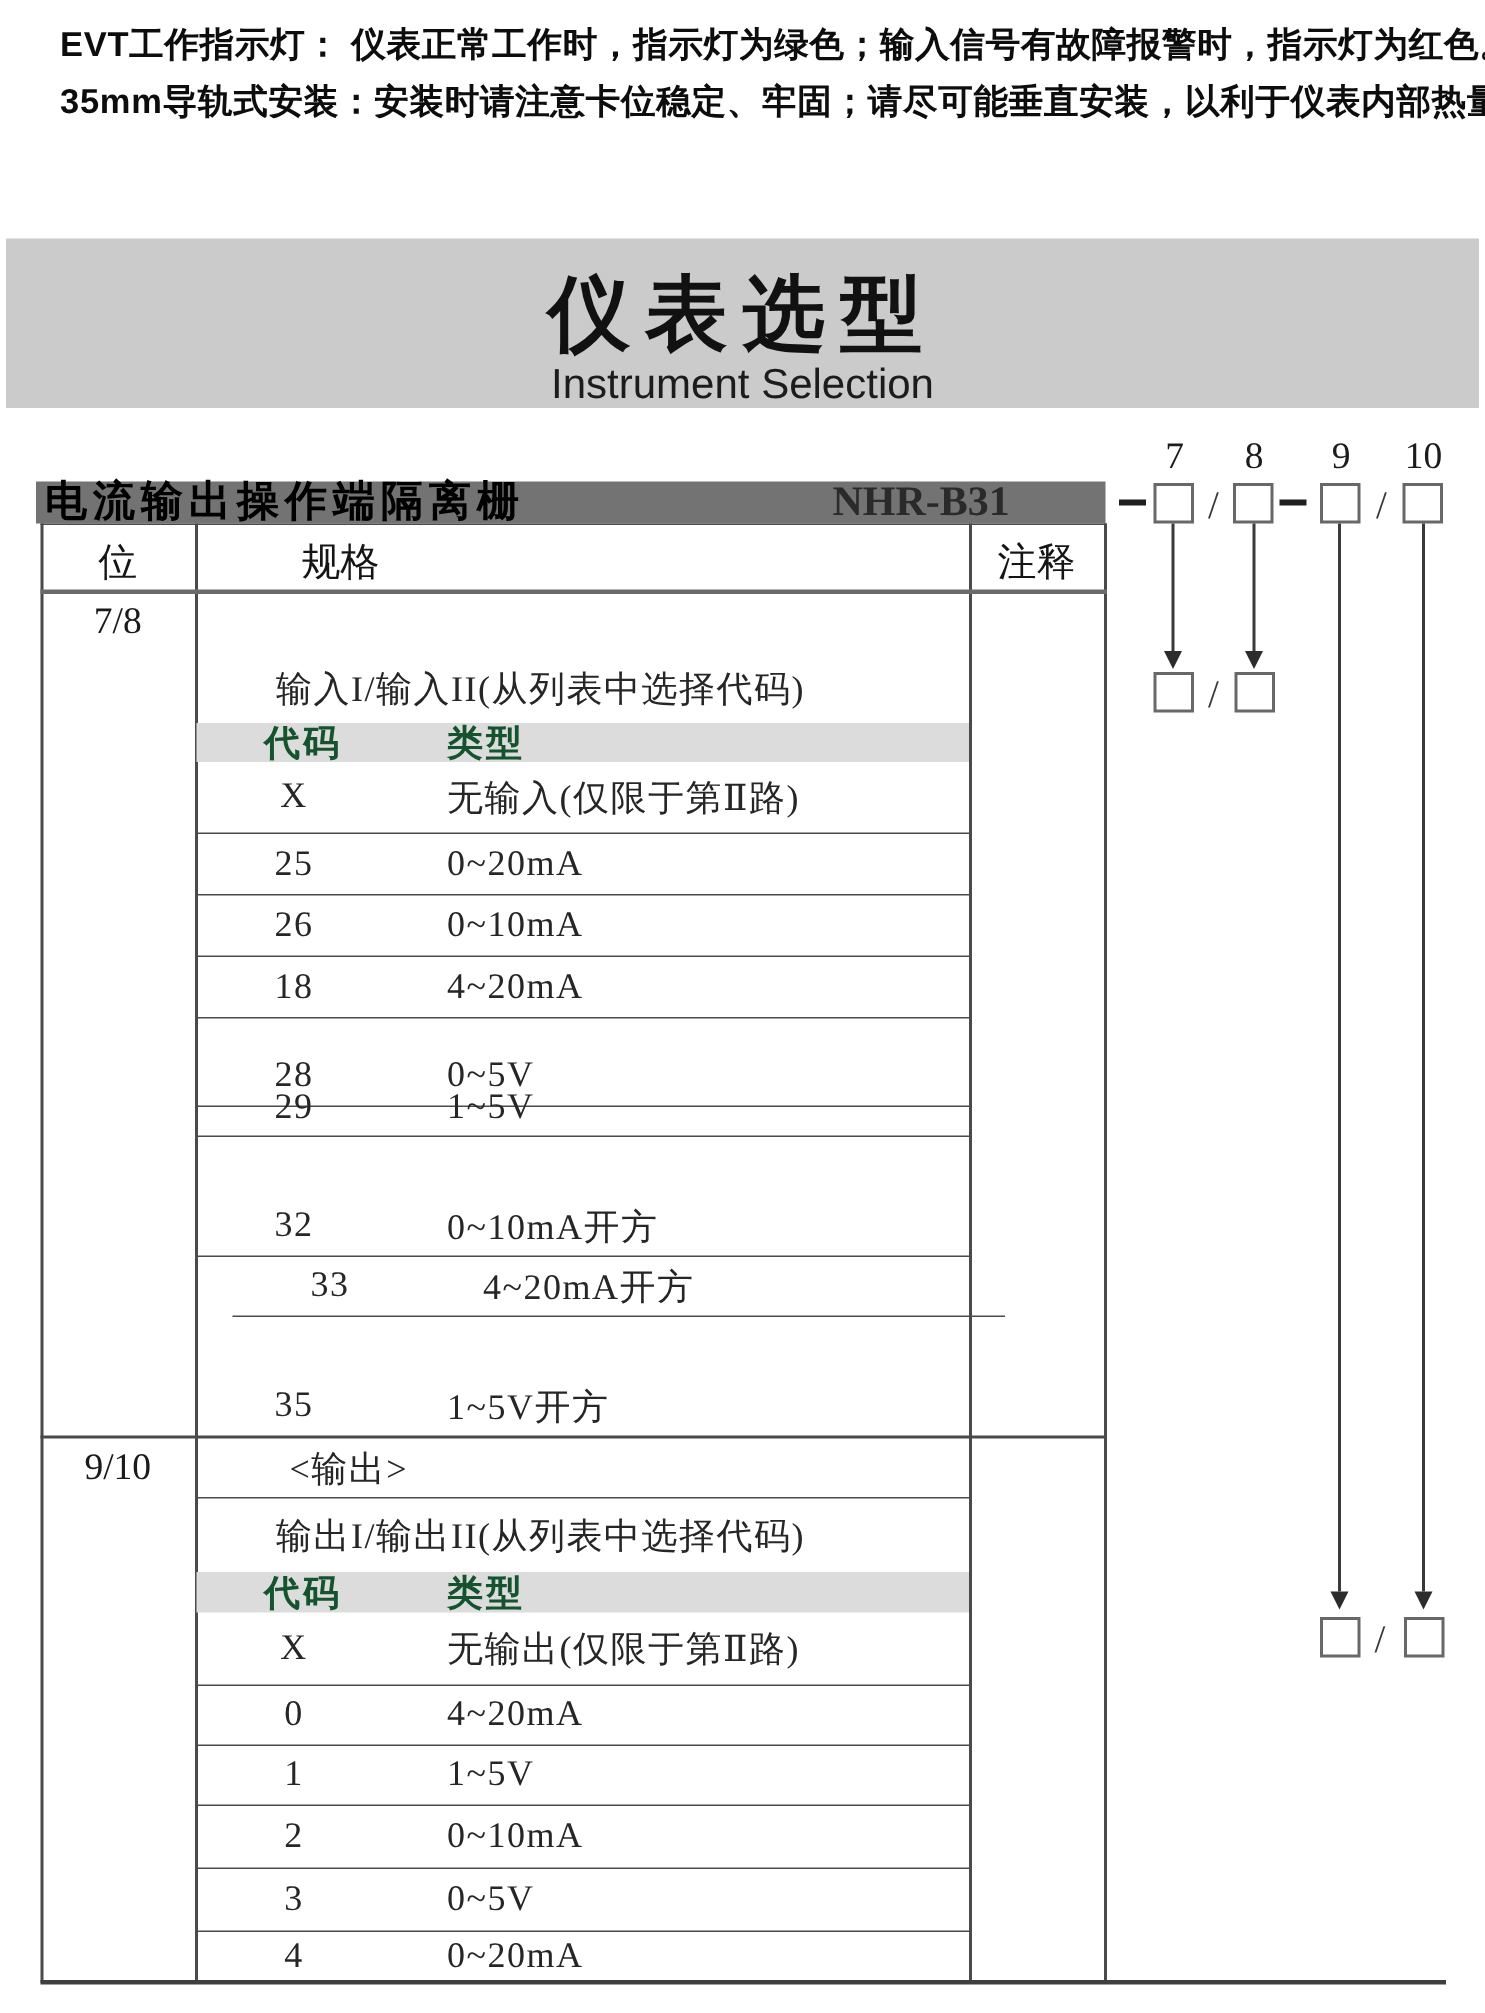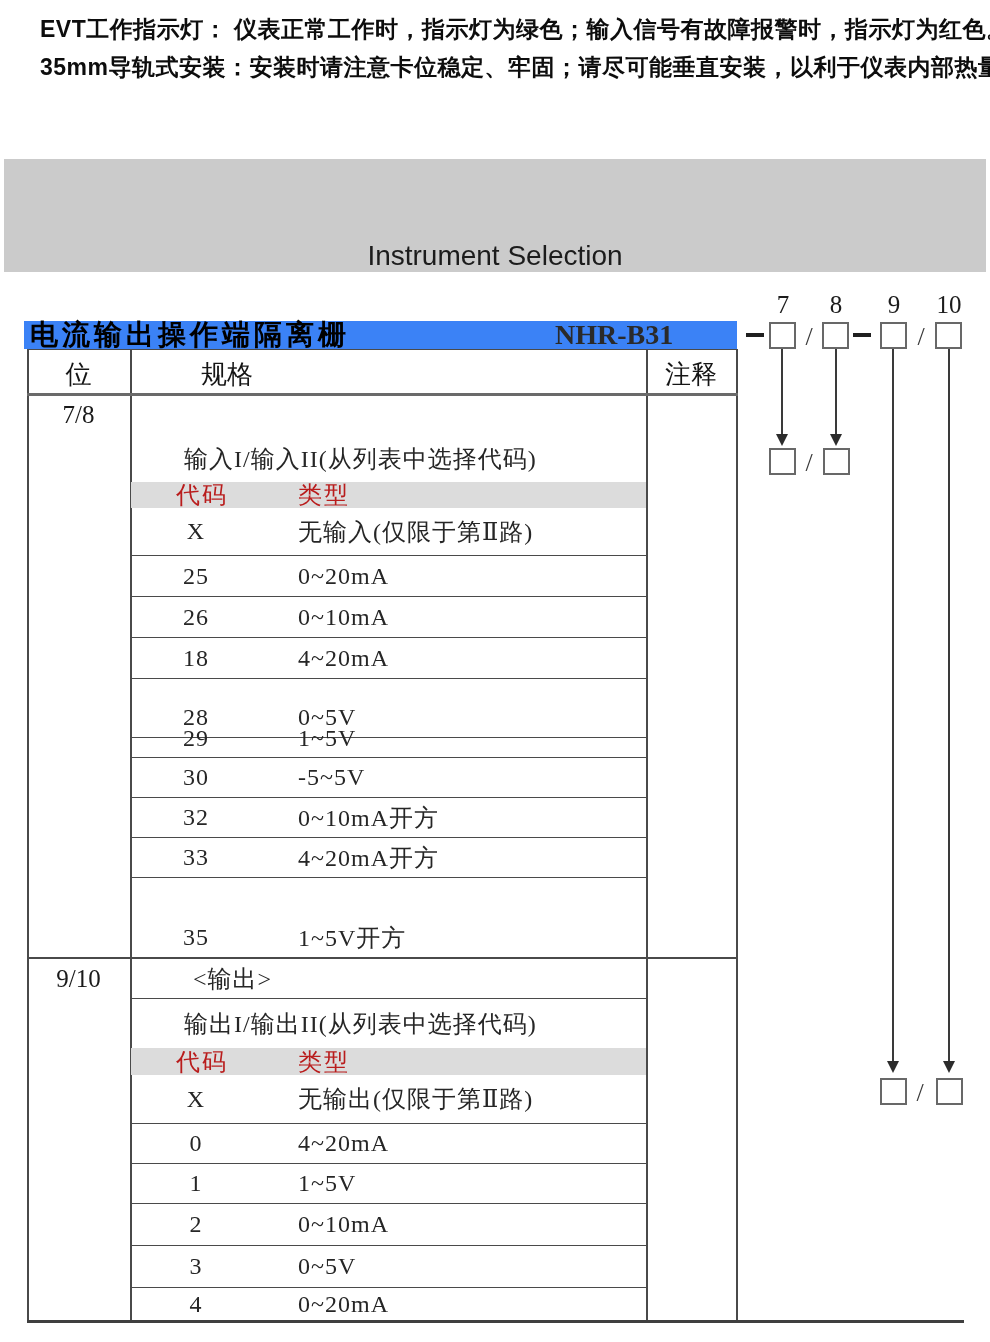--- a/index.html
+++ b/index.html
@@ -13,21 +13,21 @@
 
   
   .banner{position:absolute;left:4px;top:159px;width:982px;height:113px;background:#cbcbcb;}
   .banner-title{position:absolute;left:0;top:22px;width:100%;text-align:center;
                 font-family:"Liberation Sans","DejaVu Sans",sans-serif;font-weight:700;
                 font-size:55px;line-height:56px;letter-spacing:10px;color:#111;}
   .banner-sub{position:absolute;left:0;top:81px;width:100%;text-align:center;
               font-family:"Liberation Sans","DejaVu Sans",sans-serif;font-size:28px;color:#1c1c1c;}
 
   
-  .model-bar{position:absolute;left:24px;top:321px;width:713px;height:28px;background:#3b82f6;}
+  .model-bar{position:absolute;left:24px;top:321px;width:713px;height:28px;background:#737373;}
   .product-name{position:absolute;left:6px;top:-2px;font-size:28px;line-height:32px;font-weight:700;
                 letter-spacing:4px;color:#000;white-space:nowrap;}
   .model-code{position:absolute;left:531px;top:-2px;font-size:28px;line-height:32px;font-weight:700;color:#2a2a2a;}
 
   
   .vline{position:absolute;width:2px;background:#4a4a4a;}
   .hline{position:absolute;height:1px;background:#4a4a4a;}
   .v-left{left:27px;top:349px;height:973px;}
   .v-c1{left:130px;top:349px;height:973px;}
   .v-c2{left:646px;top:349px;height:973px;}
@@ -44,21 +44,21 @@
   .th-note{left:646px;width:90px;text-align:center;}
 
   .pos-label{position:absolute;left:27px;width:103px;text-align:center;font-size:25px;color:#1a1a1a;}
 
   
   .srow{position:absolute;left:131px;width:515px;box-sizing:border-box;display:flex;align-items:center;
         font-size:24px;letter-spacing:1px;color:#262626;}
   .srow.bb{border-bottom:1px solid #4a4a4a;}
   .g-title{padding-left:62px;}
   .g-sub{padding-left:53px;}
-  .code-head{background:#dcdcdc;font-weight:400;letter-spacing:2px;color:#b91c1c;}
+  .code-head{background:#dcdcdc;font-weight:700;letter-spacing:2px;color:#14532d;}
   .code-head .ch-code{position:absolute;left:45px;}
   .code-head .ch-type{position:absolute;left:167px;}
   .c-code{position:absolute;left:35px;width:60px;text-align:center;}
   .c-type{position:absolute;left:167px;}
 
   
   .digit{position:absolute;top:291px;width:50px;text-align:center;font-size:25px;color:#1c1c1c;}
   .obox{position:absolute;width:27px;height:27px;box-sizing:border-box;border:2px solid #686868;background:#fff;}
   .dash{position:absolute;top:333px;width:18px;height:4px;background:#1f1f1f;}
   .slash{position:absolute;width:20px;text-align:center;font-size:26px;color:#3a3a3a;}
@@ -68,20 +68,21 @@
 </style>
 </head>
 <body>
 
 <div class="page">
 
   <div class="top-note tn1">EVT工作指示灯： 仪表正常工作时，指示灯为绿色；输入信号有故障报警时，指示灯为红色。</div>
   <div class="top-note tn2">35mm导轨式安装：安装时请注意卡位稳定、牢固；请尽可能垂直安装，以利于仪表内部热量散发。</div>
 
   <div class="banner">
+    <div class="banner-title">仪表选型</div>
     <div class="banner-sub">Instrument Selection</div>
   </div>
 
   <div class="model-bar">
     <span class="product-name">电流输出操作端隔离栅</span>
     <span class="model-code">NHR-B31</span>
   </div>
 
   <div class="vline v-left"></div>
   <div class="vline v-c1"></div>
@@ -121,29 +122,25 @@
     <span class="c-type">4~20mA</span>
   </div>
   <div class="srow bb" style="top:697px;height:41px;">
     <span class="c-code">28</span>
     <span class="c-type">0~5V</span>
   </div>
   <div class="srow bb" style="top:720px;height:38px;">
     <span class="c-code">29</span>
     <span class="c-type">1~5V</span>
   </div>
-  <div class="srow bb" style="top:758px;height:40px;">
-    <span class="c-code">30</span>
-    <span class="c-type">-5~5V</span>
-  </div>
   <div class="srow bb" style="top:798px;height:40px;">
     <span class="c-code">32</span>
     <span class="c-type">0~10mA开方</span>
   </div>
-  <div class="srow bb" style="top:838px;height:40px;">
+  <div class="srow bb" style="top:838px;height:40px;margin-left:24px;">
     <span class="c-code">33</span>
     <span class="c-type">4~20mA开方</span>
   </div>
   <div class="srow" style="top:918px;height:39px;">
     <span class="c-code">35</span>
     <span class="c-type">1~5V开方</span>
   </div>
 
   <div class="pos-label" style="top:965px;">9/10</div>
   <div class="srow bb g-title" style="top:959px;height:40px;">

